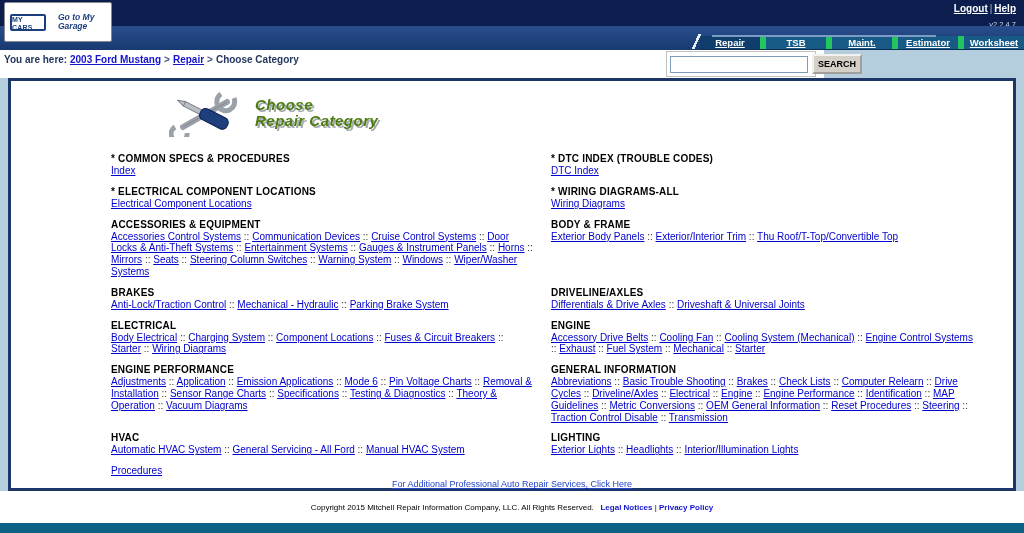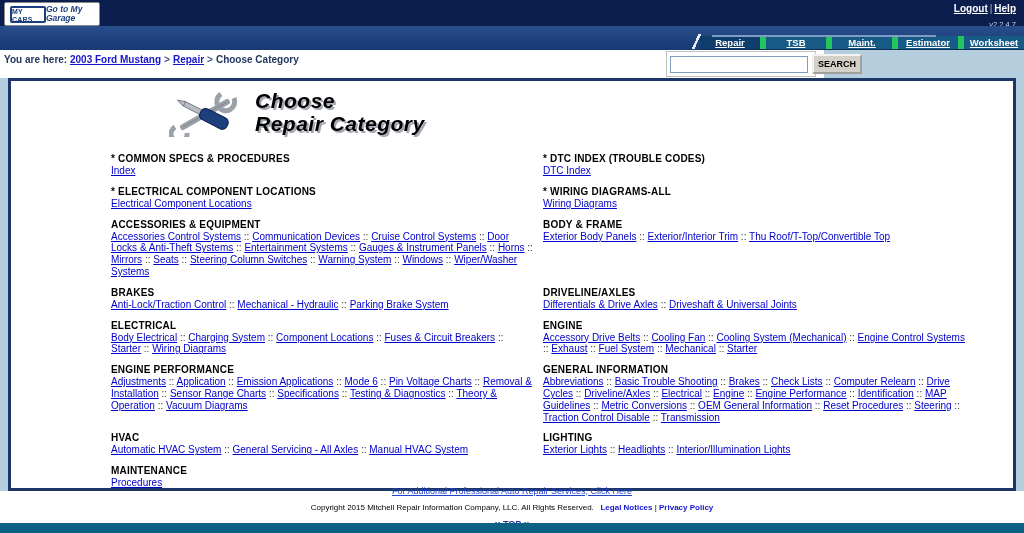--- a/index.html
+++ b/index.html
@@ -2,22 +2,22 @@
 <html><head>
 <meta charset="utf-8">
 <style>
   * { margin:0; padding:0; box-sizing:border-box; }
   html,body { width:1024px; height:533px; }
   body { font-family:"Liberation Sans", sans-serif; background:#b4cede; overflow:hidden; }
   #screen { position:relative; width:1024px; height:533px; }
 
   
   .topbar { position:absolute; top:0; left:0; width:1024px; height:26px; background:#0c1e4e; }
-  .mycars-btn { position:absolute; top:2px; left:4px; height:24px; background:#fff; border:1px solid #8a8a8a;
-                border-radius:2px; display:flex; align-items:center; gap:0; padding:2px 5px; cursor:pointer; z-index:5; }
+  .mycars-btn { position:absolute; top:2px; left:4px; height:40px; background:#fff; border:1px solid #8a8a8a;
+                border-radius:2px; display:flex; align-items:center; gap:12px; padding:2px 5px; cursor:pointer; z-index:5; }
   .plate { width:36px; height:17px; border:2px solid #1b3f7c; border-radius:2px; background:#fff;
            display:flex; flex-direction:column; align-items:center; justify-content:flex-start; }
   .plate-strip { width:100%; height:4px; background:#1b3f7c; opacity:.85; }
   .plate-text { font-size:7px; font-weight:bold; color:#1b3f7c; line-height:1.2; letter-spacing:.2px; }
   .garage-label { font-size:8.5px; font-weight:bold; font-style:italic; color:#1b3f7c; line-height:1.05; width:48px; }
   .logout-help { position:absolute; top:3px; right:8px; text-align:right; font-size:10px; font-weight:bold; color:#fff; }
   .logout-help a { color:#fff; text-decoration:underline; cursor:pointer; }
   .lh-sep { font-weight:normal; color:#aab6d0; padding:0 2px; }
   .version { font-size:7.5px; font-weight:normal; color:#cfd6e8; margin-top:6px; }
 
@@ -52,34 +52,34 @@
                border:1px solid #c0c0c0; display:flex; align-items:center; padding:0 3px; gap:4px; z-index:4; }
   .search-input { flex:1; height:17px; border:1px solid #7f9db9; font-size:10px; padding:0 2px;
                   font-family:"Liberation Sans", sans-serif; }
   .search-btn { height:20px; padding:0 4px; font-size:9px; font-weight:bold; color:#000;
                 background:#d4d0c8; border:2px outset #f4f2ee; cursor:pointer; font-family:"Liberation Sans", sans-serif; }
 
   
   .panel { position:absolute; top:78px; left:8px; width:1008px; height:413px; background:#fff;
            border:3px solid #1b3667; overflow:hidden; }
   .header-graphic { margin:8px 0 0 158px; display:flex; align-items:center; gap:12px; height:48px; }
-  .page-title { font-size:21px; font-weight:bold; font-style:italic; color:#000000; line-height:1.08;
+  .page-title { font-size:15px; font-weight:bold; font-style:italic; color:#4d7c0f; line-height:1.08;
                 letter-spacing:.5px; text-shadow:2px 2px 0 #a3a8b0; }
 
   
-  .cat-grid { margin:16px 0 0 100px; display:grid; grid-template-columns:432px 432px; }
+  .cat-grid { margin:16px 0 0 100px; display:grid; grid-template-columns:432px 432px; column-gap:8px; }
   .cat-cell { padding-bottom:9px; min-height:10px; }
   .cat-heading { font-size:10px; font-weight:bold; color:#000; letter-spacing:.2px; margin-bottom:1px; }
   .cat-links { font-size:10px; line-height:1.18; color:#222; padding-right:10px; }
   .cat-links a { color:#0000cc; text-decoration:underline; cursor:pointer; }
   .sep { color:#333; }
 
   
   .footerband { position:absolute; top:491px; left:0; width:1024px; height:32px; background:#fff;
-                display:flex; flex-direction:column; align-items:center; justify-content:center; gap:7px; }
+                display:flex; flex-direction:column; align-items:center; justify-content:center; gap:14px; }
   .footer-promo { font-size:9px; color:#2244cc; text-decoration:underline; cursor:pointer; }
   .footer-copy { font-size:8px; color:#000; }
   .footer-copy a { color:#1515cc; cursor:pointer; font-weight:bold; }
   .footer-top { font-size:9px; font-weight:bold; color:#2233aa; text-decoration:underline; cursor:pointer; }
   .tealbar { position:absolute; top:523px; left:0; width:1024px; height:10px; background:#0c6285; }
 </style>
 </head>
 <body>
 
 <div id="screen">
@@ -200,28 +200,27 @@
         <div class="cat-cell">
           <div class="cat-heading">ENGINE PERFORMANCE</div>
           <div class="cat-links"><a>Adjustments</a><span class="sep"> :: </span><a>Application</a><span class="sep"> :: </span><a>Emission Applications</a><span class="sep"> :: </span><a>Mode 6</a><span class="sep"> :: </span><a>Pin Voltage Charts</a><span class="sep"> :: </span><a>Removal &amp; Installation</a><span class="sep"> :: </span><a>Sensor Range Charts</a><span class="sep"> :: </span><a>Specifications</a><span class="sep"> :: </span><a>Testing &amp; Diagnostics</a><span class="sep"> :: </span><a>Theory &amp; Operation</a><span class="sep"> :: </span><a>Vacuum Diagrams</a></div>
         </div>
         <div class="cat-cell">
           <div class="cat-heading">GENERAL INFORMATION</div>
           <div class="cat-links"><a>Abbreviations</a><span class="sep"> :: </span><a>Basic Trouble Shooting</a><span class="sep"> :: </span><a>Brakes</a><span class="sep"> :: </span><a>Check Lists</a><span class="sep"> :: </span><a>Computer Relearn</a><span class="sep"> :: </span><a>Drive Cycles</a><span class="sep"> :: </span><a>Driveline/Axles</a><span class="sep"> :: </span><a>Electrical</a><span class="sep"> :: </span><a>Engine</a><span class="sep"> :: </span><a>Engine Performance</a><span class="sep"> :: </span><a>Identification</a><span class="sep"> :: </span><a>MAP Guidelines</a><span class="sep"> :: </span><a>Metric Conversions</a><span class="sep"> :: </span><a>OEM General Information</a><span class="sep"> :: </span><a>Reset Procedures</a><span class="sep"> :: </span><a>Steering</a><span class="sep"> :: </span><a>Traction Control Disable</a><span class="sep"> :: </span><a>Transmission</a></div>
         </div>
         <div class="cat-cell">
           <div class="cat-heading">HVAC</div>
-          <div class="cat-links"><a>Automatic HVAC System</a><span class="sep"> :: </span><a>General Servicing - All Axles</a><span class="sep"> :: </span><a>Manual HVAC System</a></div>
+          <div class="cat-links"><a>Automatic HVAC System</a><span class="sep"> :: </span><a>General Servicing - All Ford</a><span class="sep"> :: </span><a>Manual HVAC System</a></div>
         </div>
         <div class="cat-cell">
           <div class="cat-heading">LIGHTING</div>
           <div class="cat-links"><a>Exterior Lights</a><span class="sep"> :: </span><a>Headlights</a><span class="sep"> :: </span><a>Interior/Illumination Lights</a></div>
         </div>
         <div class="cat-cell">
-          <div class="cat-heading">MAINTENANCE</div>
           <div class="cat-links"><a>Procedures</a></div>
         </div>
       </div>
   </div>
 
   <div class="footerband">
     <a class="footer-promo">For Additional Professional Auto Repair Services, Click Here</a>
     <div class="footer-copy">
       <span>Copyright 2015 Mitchell Repair Information Company, LLC.  All Rights Reserved.</span>&nbsp;&nbsp;
       <a>Legal Notices</a>

